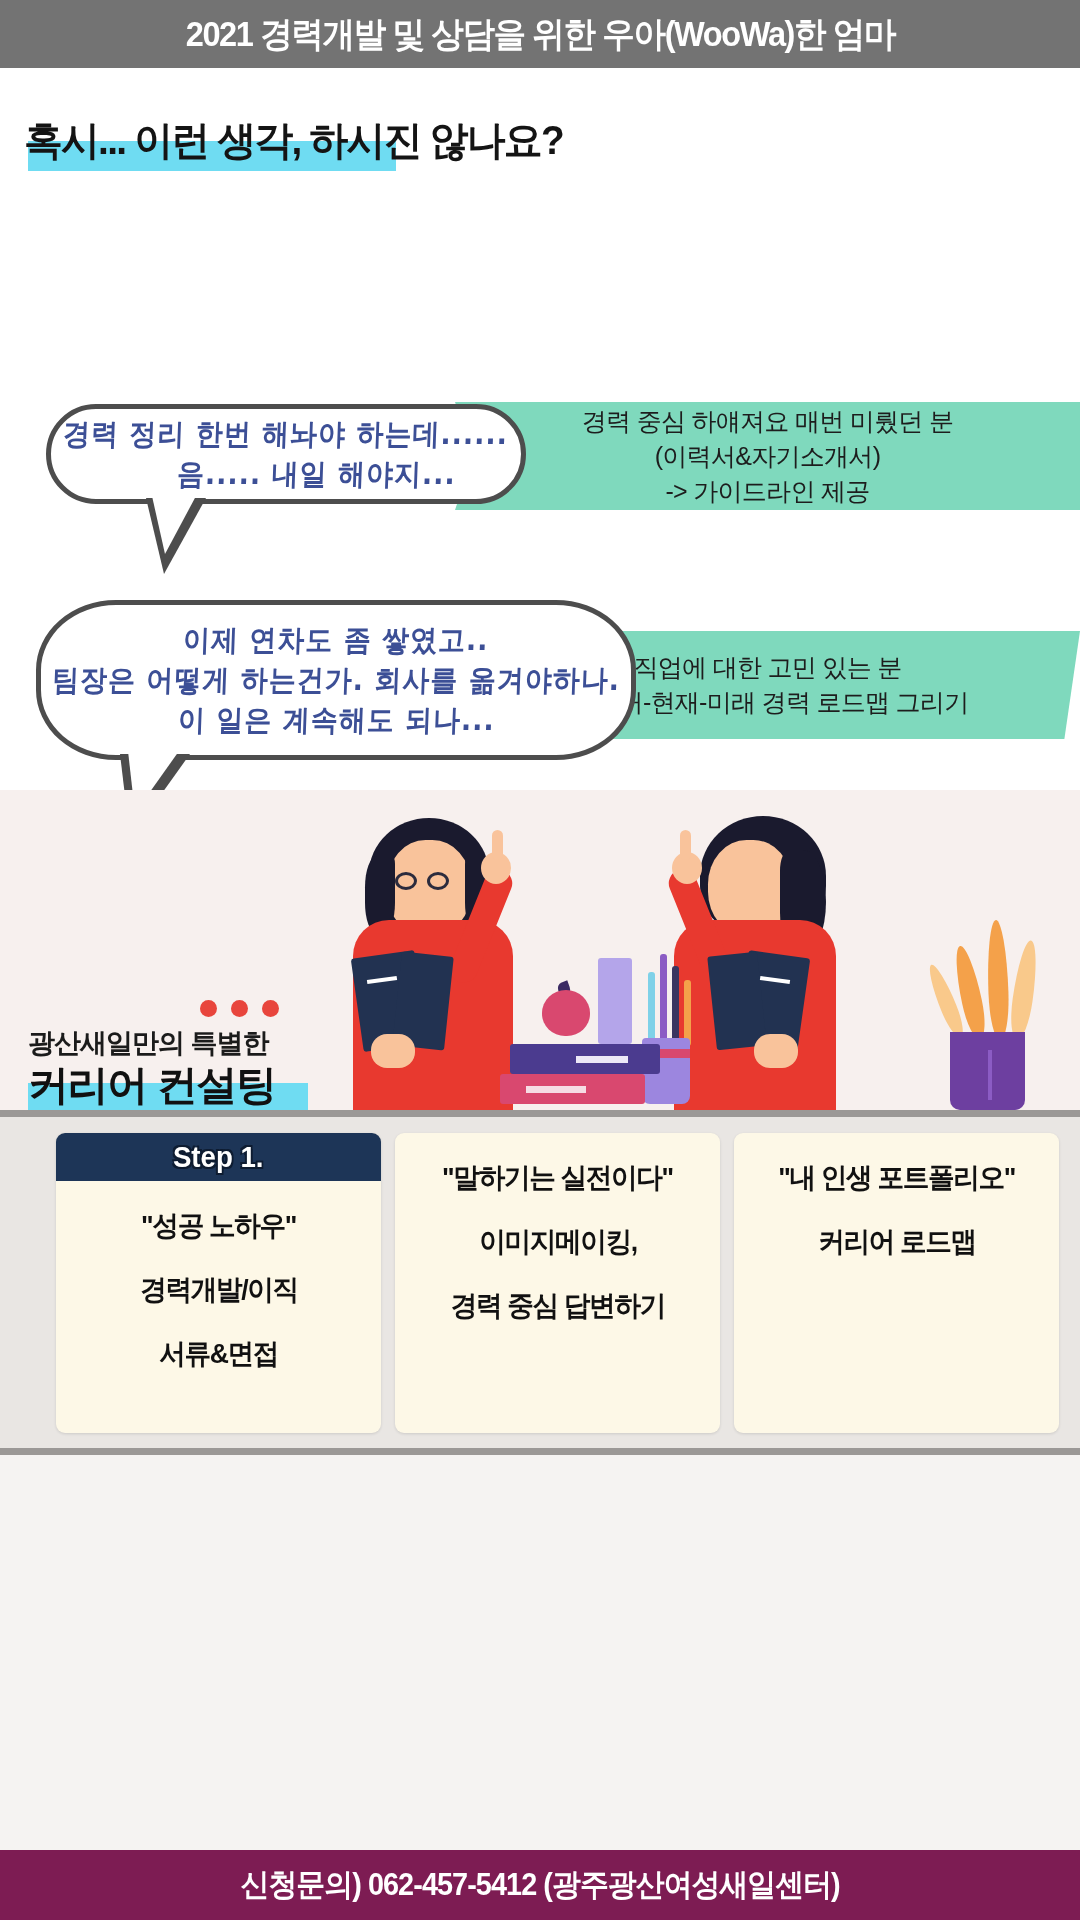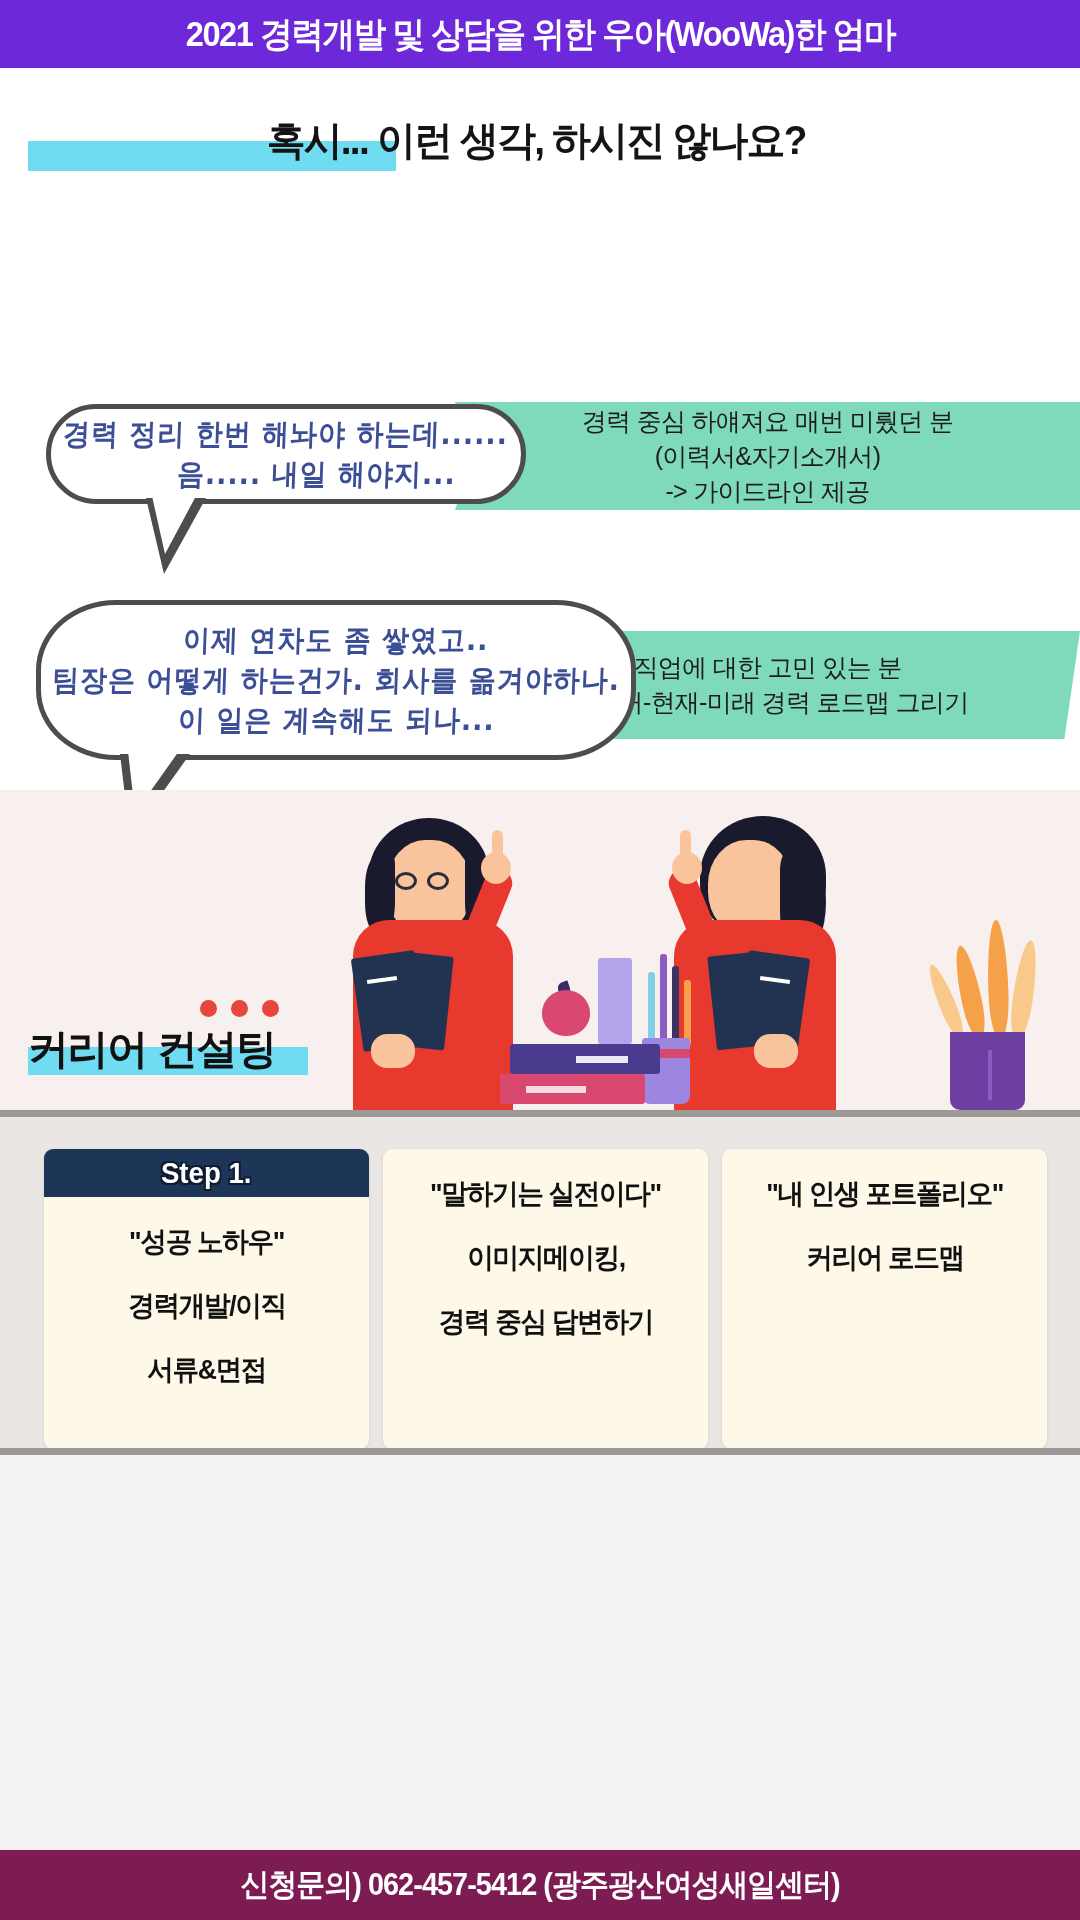--- a/index.html
+++ b/index.html
@@ -7,38 +7,37 @@
   body {
     font-family:"Liberation Sans","DejaVu Sans",sans-serif;
     background:#ffffff;
     position:relative;
     overflow:hidden;
   }
 
   
   .header-bar {
     width:1080px; height:68px;
-    background:#6d28d9;
+    background:#737373;
     display:flex; align-items:center; justify-content:center;
   }
   .header-title {
     color:#ffffff;
     font-size:35px;
     font-weight:bold;
     letter-spacing:-1.5px;
     white-space:nowrap;
     transform:scaleX(0.93);
   }
 
   
   .subtitle-wrap {
     position:relative;
     margin:42px 0 0 24px;
     height:66px;
-    text-align:center;
   }
   .subtitle-hl {
     position:absolute;
     left:4px; top:31px;
     width:368px; height:30px;
     background:#6fdcf2;
     z-index:0;
   }
   .subtitle-text {
     position:relative;
@@ -194,23 +193,23 @@
   }
 
   
   .steps-band {
     position:absolute; left:0; top:1110px;
     width:1080px; height:345px;
     background:#e9e6e3;
     border-top:7px solid #9b9896;
   }
   .steps-row {
-    position:absolute; left:44px; top:1133px;
+    position:absolute; left:56px; top:1133px;
     width:1005px; height:300px;
-    display:flex; gap:14px;margin-top:16px;
+    display:flex; gap:14px;
   }
   .step-card {
     width:325px;
     background:#fdf8e7;
     border-radius:9px;
     overflow:hidden;
     display:flex; flex-direction:column;
     box-shadow:0 1px 3px rgba(0,0,0,.12);
   }
   .step-head {
@@ -357,20 +356,21 @@
     <div class="bk2-lbl"></div>
   </div>
 </div>
 
 <div class="brand">
   <div class="brand-dots">
     <div class="brand-dot"></div>
     <div class="brand-dot"></div>
     <div class="brand-dot"></div>
   </div>
+  <div class="brand-small">광산새일만의 특별한</div>
   <div class="brand-big-wrap">
     <div class="brand-hl"></div>
     <div class="brand-big">커리어 컨설팅</div>
   </div>
 </div>
 
 <div class="steps-band"></div>
 <div class="steps-row">
 
   <div class="step-card">

